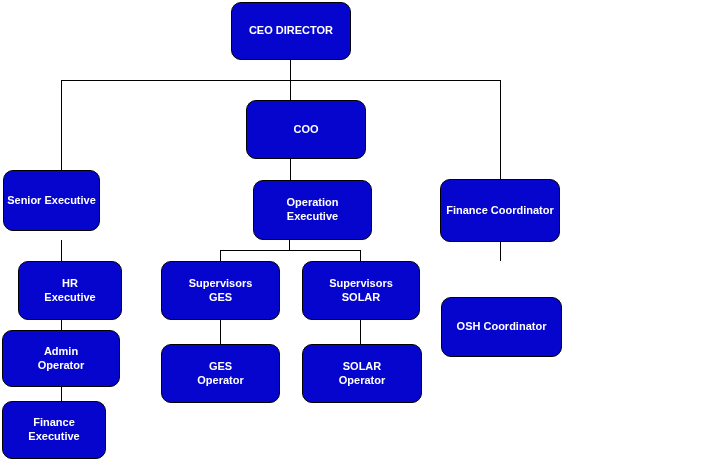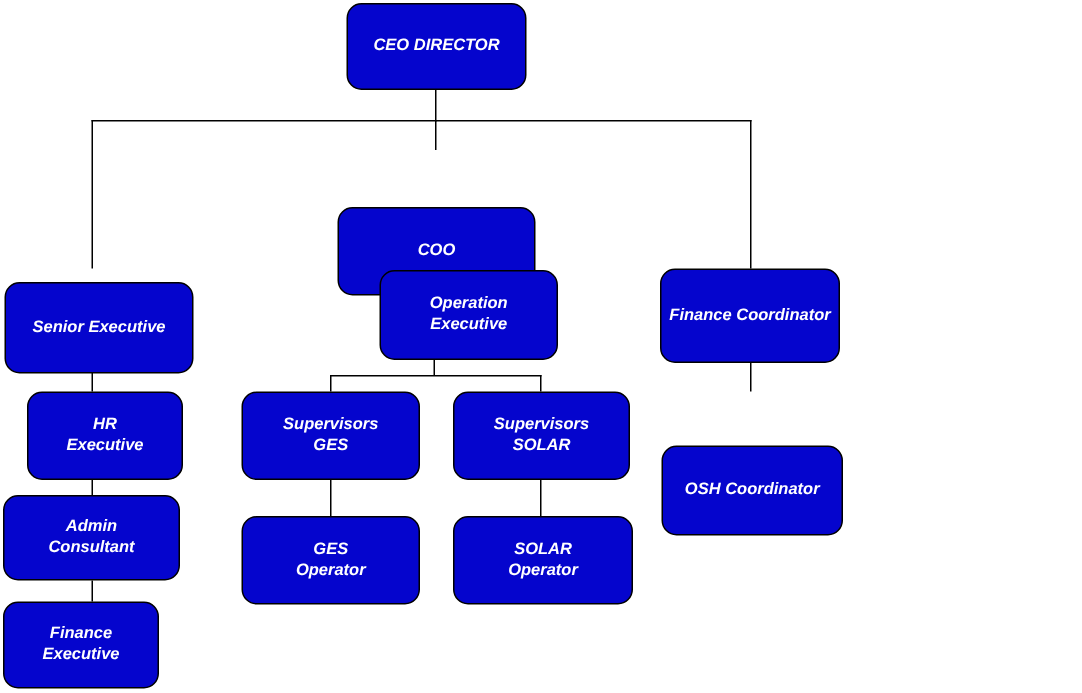--- a/index.html
+++ b/index.html
@@ -17,21 +17,20 @@
   }
   .node {
     position: absolute;
     box-sizing: border-box;
     background: var(--box-fill, #0505CD);
     border: 1.5px solid var(--box-border, #000000);
     border-radius: 10px;
     color: var(--label-color, #ffffff);
     font-size: 11px;
     font-weight: bold;
-    font-style: italic;
     line-height: 1.25;
     text-align: center;
     display: flex;
     align-items: center;
     justify-content: center;
     white-space: pre-line;
     padding: 2px;
   }
   .hline, .vline {
     position: absolute;
@@ -56,34 +55,34 @@
   <div class="vline" style="left:220px; top:250px; height:11px;"></div>
   <div class="vline" style="left:360px; top:250px; height:11px;"></div>
   <div class="vline" style="left:220px; top:320px; height:24px;"></div>
   <div class="vline" style="left:360px; top:320px; height:24px;"></div>
   <div class="vline" style="left:500px; top:242px; height:19px;"></div>
   <div class="vline" style="left:61px;  top:240px; height:21px;"></div>
   <div class="vline" style="left:61px;  top:320px; height:10px;"></div>
   <div class="vline" style="left:61px;  top:387px; height:14px;"></div>
 
   <div class="node" style="left:231px; top:2px;   width:120px; height:58px;">CEO DIRECTOR</div>
-  <div class="node" style="left:225px; top:100px; width:132px; height:59px;margin-top:38px;">COO</div>
-  <div class="node" style="left:3px;   top:188px; width:126px; height:61px;">Senior Executive</div>
+  <div class="node" style="left:246px; top:100px; width:120px; height:59px;">COO</div>
+  <div class="node" style="left:3px;   top:170px; width:97px; height:61px;">Senior Executive</div>
   <div class="node" style="left:230px; top:180px; width:119px; height:60px;margin-left:23px;">Operation
 Executive</div>
   <div class="node" style="left:440px; top:179px; width:120px; height:63px;">Finance Coordinator</div>
   <div class="node" style="left:18px;   top:261px; width:104px; height:59px;">HR
 Executive</div>
   <div class="node" style="left:161px; top:261px; width:119px; height:59px;">Supervisors
 GES</div>
   <div class="node" style="left:302px; top:261px; width:118px; height:59px;">Supervisors
 SOLAR</div>
   <div class="node" style="left:441px; top:261px; width:121px; height:60px;margin-top:36px;">OSH Coordinator</div>
   <div class="node" style="left:2px;   top:330px; width:118px; height:57px;">Admin
-Consultant</div>
+Operator</div>
   <div class="node" style="left:161px; top:344px; width:119px; height:59px;">GES
 Operator</div>
   <div class="node" style="left:302px; top:344px; width:120px; height:59px;">SOLAR
 Operator</div>
   <div class="node" style="left:2px;   top:401px; width:104px; height:58px;">Finance
 Executive</div>
 
 </div>
 
 </body></html>

